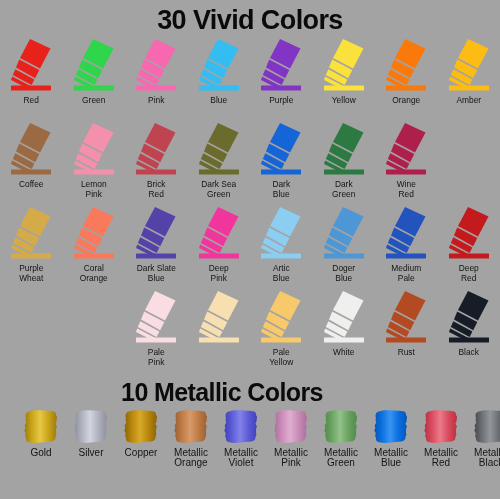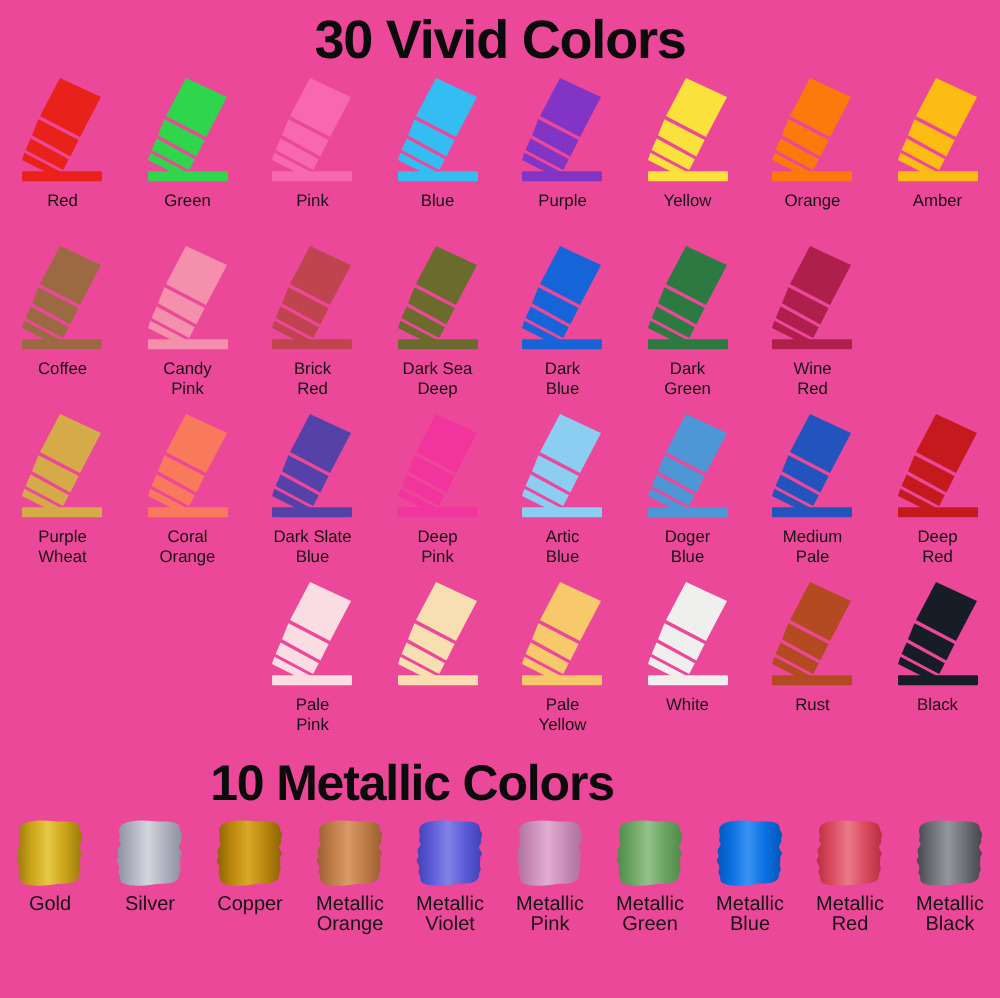--- a/index.html
+++ b/index.html
@@ -12,21 +12,21 @@
     width: 500px;
     height: 499px;
     overflow: hidden;
     font-family: "Liberation Sans", sans-serif;
     -webkit-font-smoothing: antialiased;
   }
   #page {
     position: relative;
     width: 500px;
     height: 499px;
-    background: #ec4899;
+    background: #a3a3a3;
   }
 
   
   .section-title {
     text-align: center;
     font-family: "Liberation Sans", sans-serif;
     font-weight: 700;
     color: #0b0b0b;
     letter-spacing: -0.6px;
     line-height: 1;
@@ -83,21 +83,21 @@
     font-size: 8.4px;
     line-height: 9.6px;
     color: #141414;
     text-align: center;
     width: 62px;
     word-wrap: break-word;
     white-space: pre-line;
   }
 
   
-  #metallic-section { width: 412px; }
+  #metallic-section { width: 412px; margin-left: 16px; }
   .metallic-row {
     display: flex;
     flex-direction: row;
     justify-content: flex-start;
     align-items: flex-start;
     width: 500px;
   }
   .mcell {
     width: 50px;
     flex: 0 0 50px;
@@ -318,21 +318,21 @@
       <polygon points="12.2,22.6 32.3,33.0 28.2,41.2 9.0,30.6"></polygon>
 
       <polygon points="8.3,32.2 27.4,42.6 24.6,48.0 5.8,38.0"></polygon>
 
       <polygon points="5.2,39.4 23.9,49.2 22.4,52.2 4.0,43.0"></polygon>
 
       <rect x="4.0" y="48.6" width="40.0" height="5.0" rx="0.6"></rect>
     </g>
   </svg>
             </div>
-            <div class="label">Candy
+            <div class="label">Lemon
 Pink</div>
           </div>
           <div class="cell">
             <div class="marker-wrap">
   <svg class="marker-svg" viewBox="0 0 48 57" xmlns="http://www.w3.org/2000/svg">
     <g fill="#c04450">
 
       <polygon points="23.0,2.0 43.5,11.5 33.0,31.5 13.0,21.0"></polygon>
 
       <polygon points="12.2,22.6 32.3,33.0 28.2,41.2 9.0,30.6"></polygon>
@@ -359,21 +359,21 @@
 
       <polygon points="8.3,32.2 27.4,42.6 24.6,48.0 5.8,38.0"></polygon>
 
       <polygon points="5.2,39.4 23.9,49.2 22.4,52.2 4.0,43.0"></polygon>
 
       <rect x="4.0" y="48.6" width="40.0" height="5.0" rx="0.6"></rect>
     </g>
   </svg>
             </div>
             <div class="label">Dark Sea
-Deep</div>
+Green</div>
           </div>
           <div class="cell">
             <div class="marker-wrap">
   <svg class="marker-svg" viewBox="0 0 48 57" xmlns="http://www.w3.org/2000/svg">
     <g fill="#1565d8">
 
       <polygon points="23.0,2.0 43.5,11.5 33.0,31.5 13.0,21.0"></polygon>
 
       <polygon points="12.2,22.6 32.3,33.0 28.2,41.2 9.0,30.6"></polygon>
 

